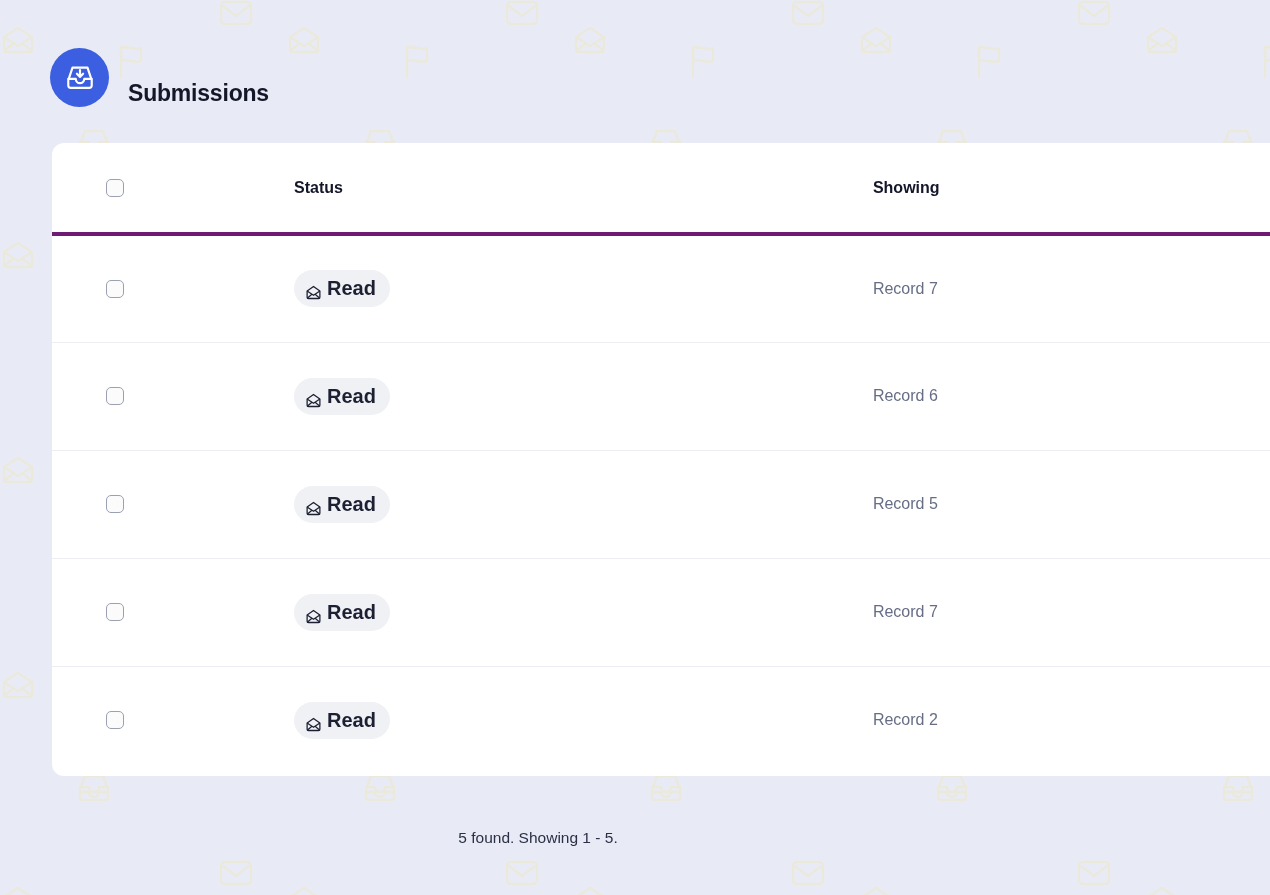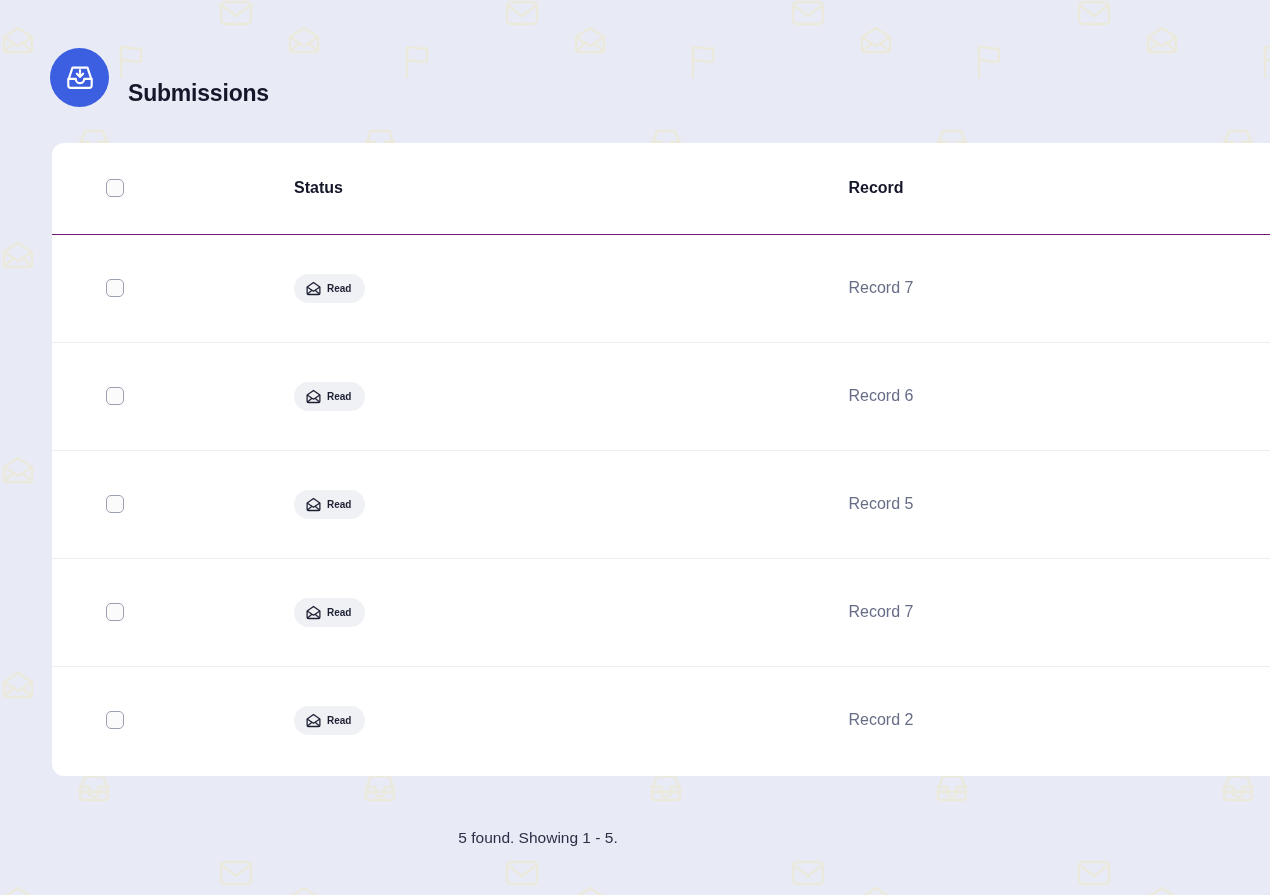--- a/index.html
+++ b/index.html
@@ -73,21 +73,21 @@
 
   .table thead th {
     height: 91px;
     padding: 0;
     text-align: left;
     vertical-align: middle;
     font-size: 16px;
     font-weight: bold;
     color: #141629;
     white-space: nowrap;
-    border-bottom: 1px solid #701a75;
+    border-bottom: 4px solid #701a75;
   }
 
   .table tbody td {
     height: 108px;
     padding: 0;
     vertical-align: middle;
     font-size: 16px;
     color: #666d85;
     white-space: nowrap;
     border-bottom: 1px solid #eceef4;
@@ -104,26 +104,26 @@
     border: 1px solid #9ba0b3;
     border-radius: 5px;
     background: #fbfbfc;
     margin-left: 54px;
     display: block;
   }
 
   
   .status-pill {
     display: inline-flex;
-    align-items: center;
+    align-items: flex-end;
     gap: 6px;
     background: #f0f1f5;
     border-radius: 999px;
     padding: 7px 14px 7px 12px;
-    font-size: 10px;
+    font-size: 20px;
     font-weight: bold;
     color: #1d2033;
     margin-left: 170px;
   }
   .status-pill svg { width: 15px; height: 15px; display: block; flex: 0 0 auto; }
 
   th.th-status  { padding-left: 170px !important; }
   th.th-record,
   td.cell-record { padding-left: 483px !important; }
   th.th-author,
@@ -199,21 +199,21 @@
 </div>
 
 <div id="submissions-card">
   <table class="table">
     <thead>
       <tr>
         <th class="cell-check">
           <span class="checkbox"></span>
         </th>
         <th class="th-status">Status</th>
-        <th class="th-record">Record</th>
+        <th class="th-record">Showing</th>
         <th class="th-author">Author</th>
 
       </tr>
     </thead>
     <tbody id="table-body">
         <tr>
           <td class="cell-check">
             <span class="checkbox"></span>
           </td>
           <td><span class="status-pill">

